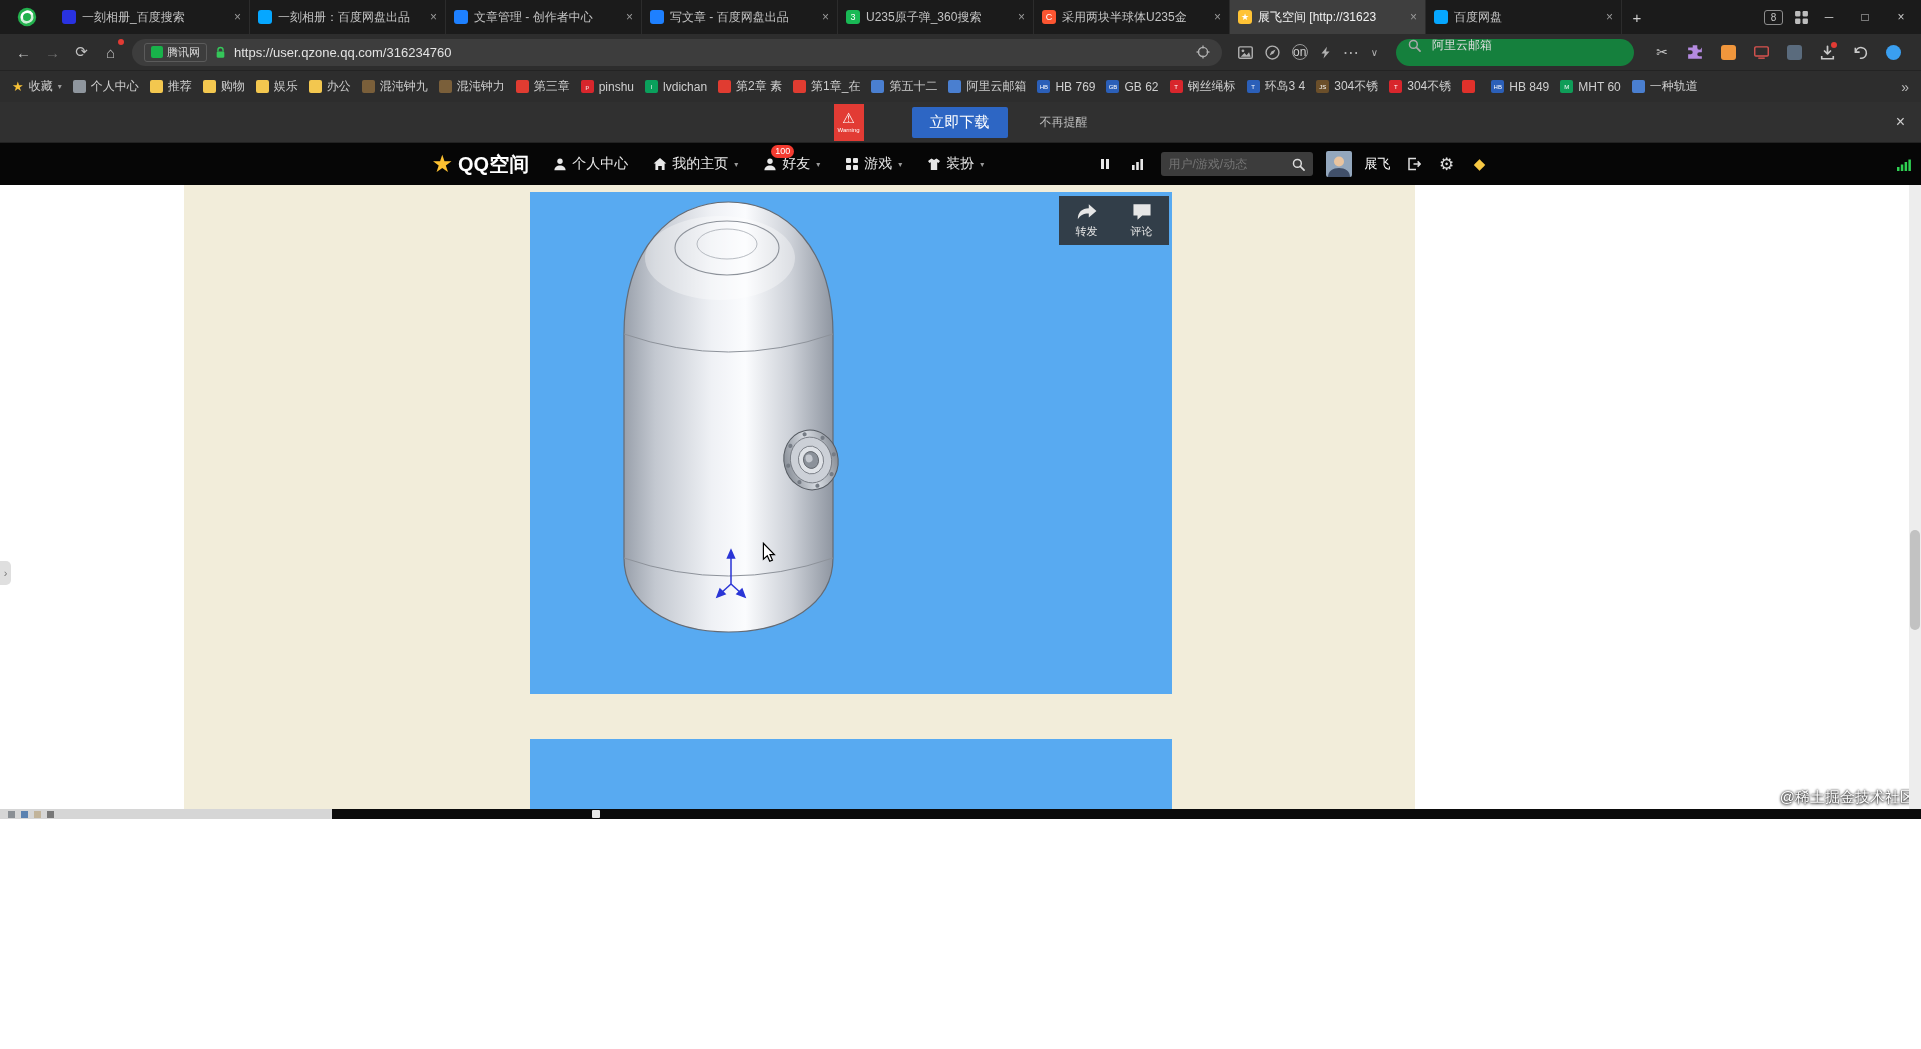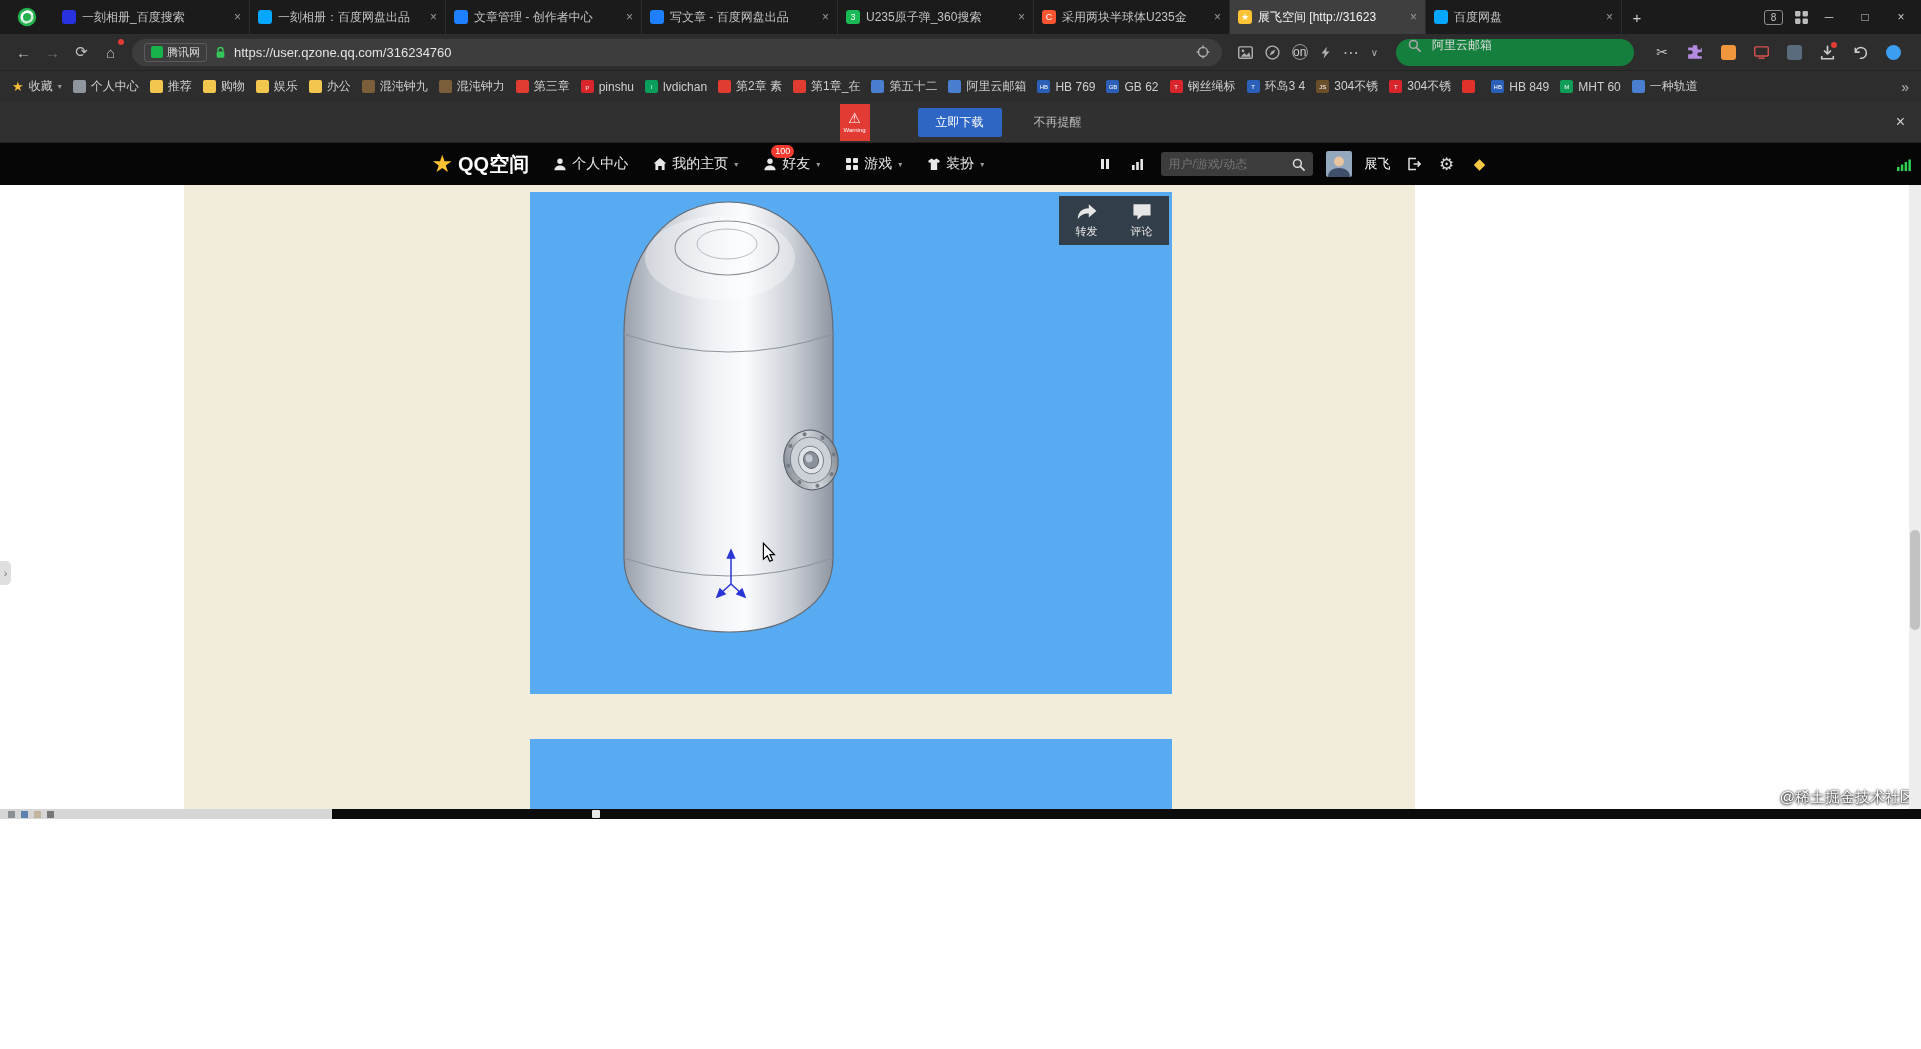--- a/index.html
+++ b/index.html
@@ -46,21 +46,21 @@
 .bm-caret{font-size:8px;color:#999}
 .bm-list{display:contents}
 .bm-overflow{margin-left:auto;color:#bbb;font-size:14px}
 
 
 .flash-warning{height:41px;background:#303030;display:flex;align-items:center;justify-content:center;position:relative;color:#e6e6e6;flex:0 0 auto;border-bottom:1px solid #222}
 .warn-badge{width:30px;height:37px;background:#e23b34;display:flex;flex-direction:column;align-items:center;justify-content:center;color:#fff;margin-right:16px}
 .warn-badge .tri{font-size:14px;line-height:1.1}
 .warn-badge .wtxt{font-size:6px;line-height:1}
 .warn-text{font-size:13px}
-.dl-btn{margin-left:32px;background:#2d66c4;color:#fff;border:0;font-size:12px;padding:6px 18px;border-radius:2px;font-family:inherit;cursor:pointer}
+.dl-btn{margin-left:32px;background:#2d66c4;color:#fff;border:0;font-size:15px;padding:6px 18px;border-radius:2px;font-family:inherit;cursor:pointer}
 .dismiss{margin-left:32px;font-size:12px;color:#bdbdbd}
 .warn-close{position:absolute;right:16px;font-size:16px;color:#cfcfcf}
 
 
 .qzheader{height:42px;background:#060606;position:relative;color:#eee;flex:0 0 auto}
 .qz-inner{width:1058px;margin:0 auto;height:100%;display:flex;align-items:center}
 .qz-logo{display:flex;align-items:center;gap:5px}
 .qz-star{color:#fdc131;font-size:24px;line-height:1}
 .qz-name{font-size:20px;font-weight:bold;color:#fff}
 .qz-nav{display:flex;align-items:center;gap:25px;margin-left:24px;font-size:14px}

